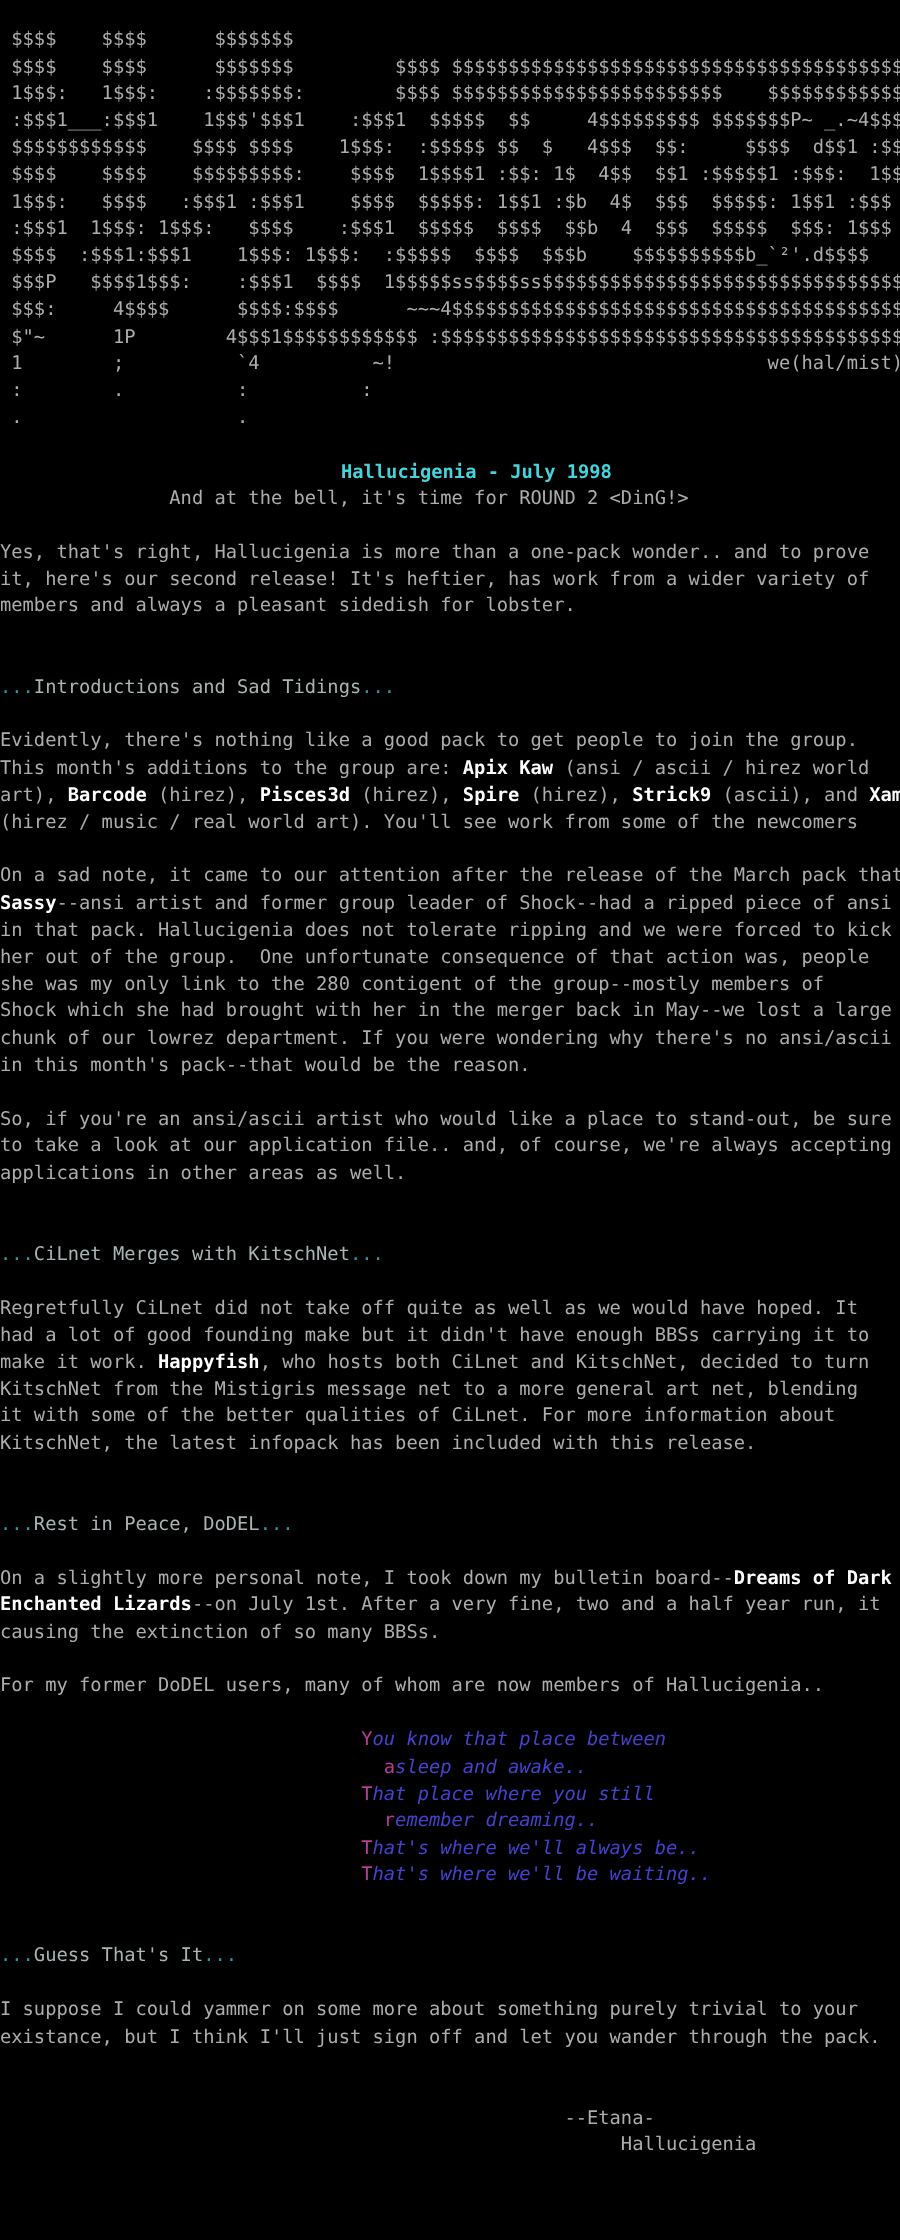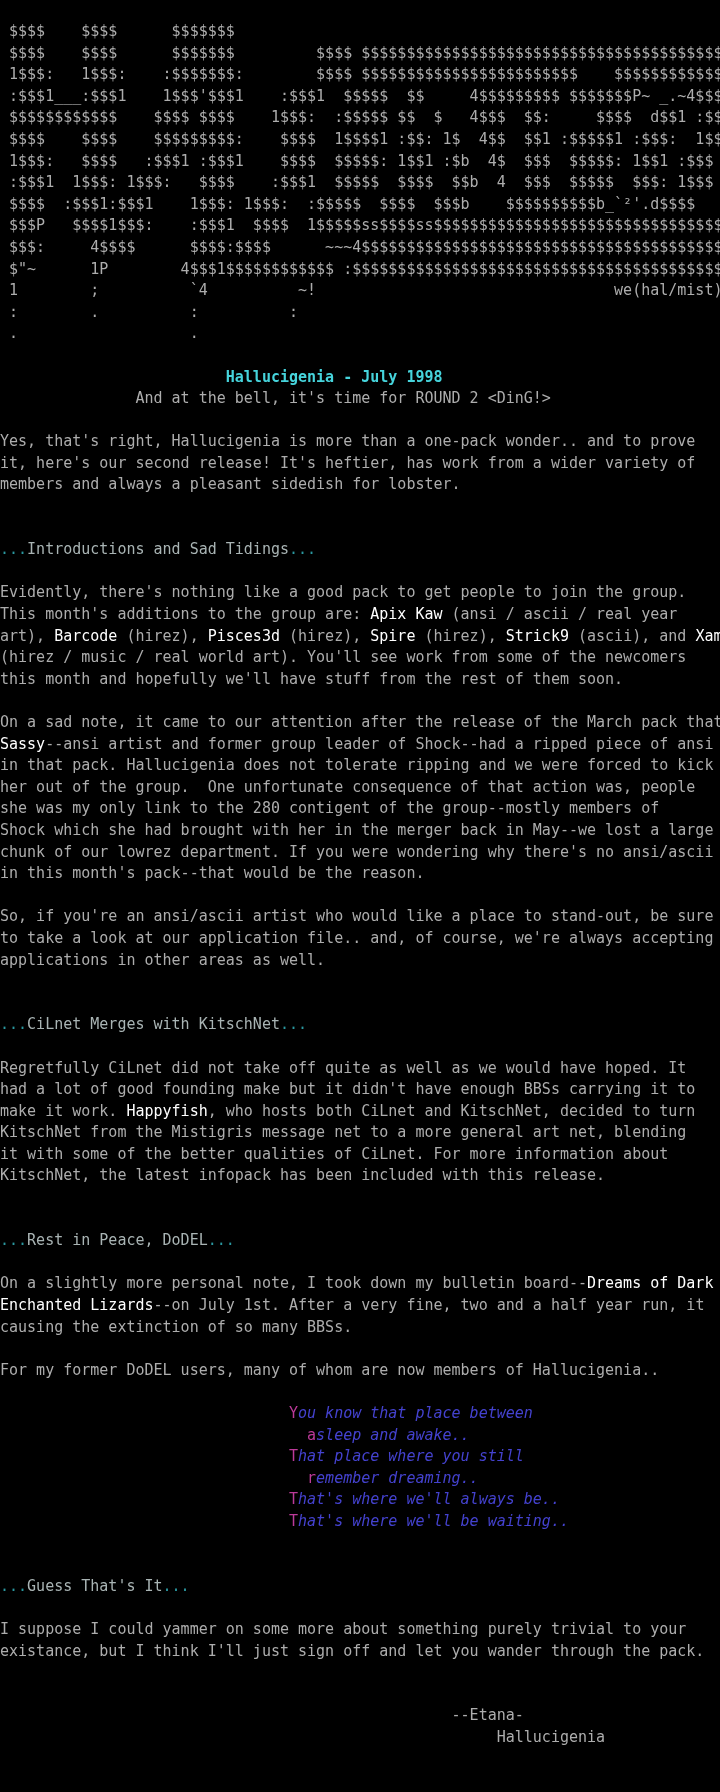--- a/index.html
+++ b/index.html
@@ -1,22 +1,22 @@
 <!DOCTYPE html>
 <html style="--background: #000000; --gray: #adadad; --white: #ffffff; --cyan: #46d4dc; --teal: #2b98a0; --hdr: #a9b4b4; --blue: #4442cf; --magenta: #bc3a99;"><head>
 <meta charset="utf-8">
 <style>
   html,body{margin:0;padding:0;background:#000;}
   .screen{position:relative;width:720px;height:1792px;background:#000;overflow:hidden;}
   .term{font-family:"DejaVu Sans Mono","Liberation Mono",monospace;font-size:15px;
         color:var(--gray,#adadad);padding-top:21px;}
   .row{height:21.6px;line-height:21.6px;white-space:pre;overflow:hidden;}
   .seg-gray{color:var(--gray,#adadad);}
-  .seg-white{color:var(--white,#ffffff);font-weight:normal;text-align:center;}
-  .seg-cyan{color:var(--cyan,#46d4dc);font-weight:bold;}
+  .seg-white{color:var(--white,#ffffff);font-weight:bold;text-align:center;}
+  .seg-cyan{color:var(--cyan,#46d4dc);font-weight:bold;margin-left:47px;}
   .seg-teal{color:var(--teal,#2b98a0);}
   .seg-hdr{color:var(--hdr,#a9b4b4);}
   .seg-blue{color:var(--blue,#4442cf);font-style:italic;}
   .seg-magenta{color:var(--magenta,#bc3a99);}
 </style>
 </head>
 <body style="background: rgb(0, 0, 0);">
 
 <div class="screen">
   <div class="term">
@@ -40,24 +40,23 @@
       <div class="row"><span class="seg-gray">               And at the bell, it's time for ROUND 2 &lt;DinG!&gt;</span></div>
       <div class="row"></div>
       <div class="row"><span class="seg-gray">Yes, that's right, Hallucigenia is more than a one-pack wonder.. and to prove</span></div>
       <div class="row"><span class="seg-gray">it, here's our second release! It's heftier, has work from a wider variety of</span></div>
       <div class="row"><span class="seg-gray">members and always a pleasant sidedish for lobster.</span></div>
       <div class="row"></div>
       <div class="row"></div>
       <div class="row"><span class="seg-teal">...</span><span class="seg-hdr">Introductions and Sad Tidings</span><span class="seg-teal">...</span></div>
       <div class="row"></div>
       <div class="row"><span class="seg-gray">Evidently, there's nothing like a good pack to get people to join the group.</span></div>
-      <div class="row"><span class="seg-gray">This month's additions to the group are: </span><span class="seg-white">Apix Kaw</span><span class="seg-gray"> (ansi / ascii / real year</span></div>
+      <div class="row"><span class="seg-gray">This month's additions to the group are: </span><span class="seg-white">Apix Kaw</span><span class="seg-gray"> (ansi / ascii / hirez world</span></div>
       <div class="row"><span class="seg-gray">art), </span><span class="seg-white">Barcode</span><span class="seg-gray"> (hirez), </span><span class="seg-white">Pisces3d</span><span class="seg-gray"> (hirez), </span><span class="seg-white">Spire</span><span class="seg-gray"> (hirez), </span><span class="seg-white">Strick9</span><span class="seg-gray"> (ascii), and </span><span class="seg-white">Xam</span></div>
       <div class="row"><span class="seg-gray">(hirez / music / real world art). You'll see work from some of the newcomers</span></div>
-      <div class="row"><span class="seg-gray">this month and hopefully we'll have stuff from the rest of them soon.</span></div>
       <div class="row"></div>
       <div class="row"><span class="seg-gray">On a sad note, it came to our attention after the release of the March pack that</span></div>
       <div class="row"><span class="seg-white">Sassy</span><span class="seg-gray">--ansi artist and former group leader of Shock--had a ripped piece of ansi</span></div>
       <div class="row"><span class="seg-gray">in that pack. Hallucigenia does not tolerate ripping and we were forced to kick</span></div>
       <div class="row"><span class="seg-gray">her out of the group.  One unfortunate consequence of that action was, people</span></div>
       <div class="row"><span class="seg-gray">she was my only link to the 280 contigent of the group--mostly members of</span></div>
       <div class="row"><span class="seg-gray">Shock which she had brought with her in the merger back in May--we lost a large</span></div>
       <div class="row"><span class="seg-gray">chunk of our lowrez department. If you were wondering why there's no ansi/ascii</span></div>
       <div class="row"><span class="seg-gray">in this month's pack--that would be the reason.</span></div>
       <div class="row"></div>

